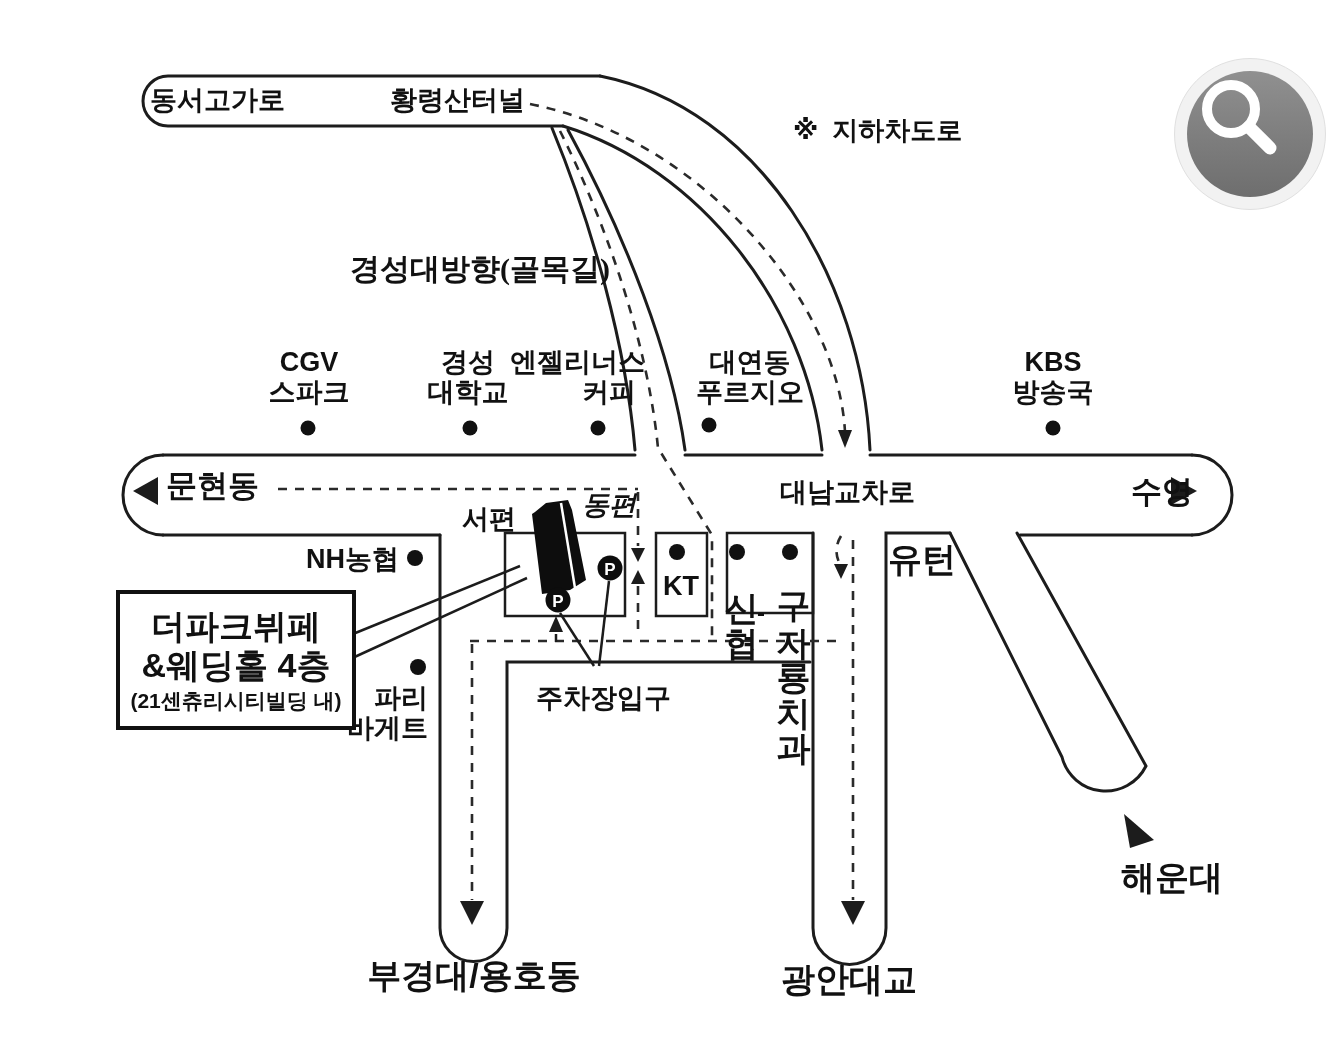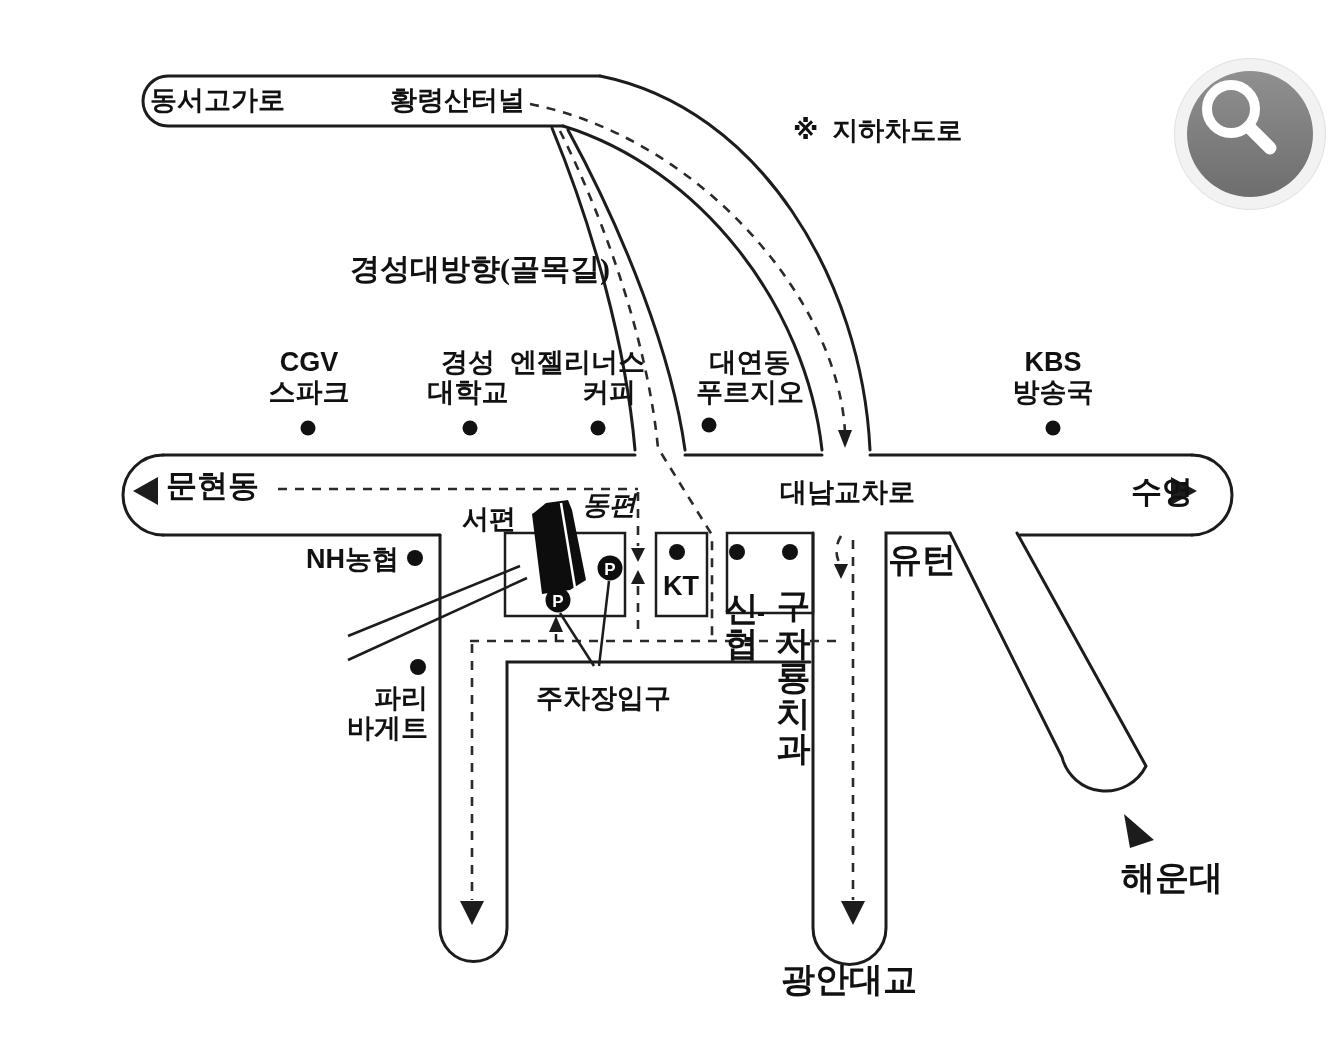--- a/index.html
+++ b/index.html
@@ -167,21 +167,27 @@
   <div class="lbl sz27 rt" style="left:346px;top:683px;width:82px;">
     <div>파리</div>
     <div>바게트</div>
   </div>
   <div class="lbl sz27" style="left:536px;top:683px;">주차장입구</div>
   <div class="lbl sz27" style="left:663px;top:571px;">KT</div>
   <div class="lbl sz26 vert" style="left:725px;top:568px;">신협</div>
   <div class="lbl sz24" style="left:757px;top:600px;">-</div>
   <div class="lbl sz26 vert" style="left:777px;top:568px;">구자룡치과</div>
 
+  <div class="venue-box">
+    <div class="sz34" style="font-weight:700;">더파크뷔페</div>
+    <div class="sz34" style="font-weight:700;">&amp;웨딩홀 4층</div>
+    <div class="sz21" style="font-weight:700;margin-top:3px;">(21센츄리시티빌딩 내)</div>
+  </div>
 
+  <div class="lbl sz34 ctr" style="left:474px;top:956px;">부경대/용호동</div>
   <div class="lbl sz34 ctr" style="left:849px;top:960px;">광안대교</div>
   <div class="lbl sz34 ctr" style="left:1172px;top:858px;">해운대</div>
 
   <div class="mag">
     <div class="mag-inner">
       <svg width="126" height="126" viewBox="0 0 126 126">
         <circle cx="56" cy="50" r="24" fill="none" stroke="#ffffff" stroke-width="10"></circle>
         <line x1="74" y1="68" x2="95" y2="89" stroke="#ffffff" stroke-width="13" stroke-linecap="round"></line>
       </svg>
     </div>

